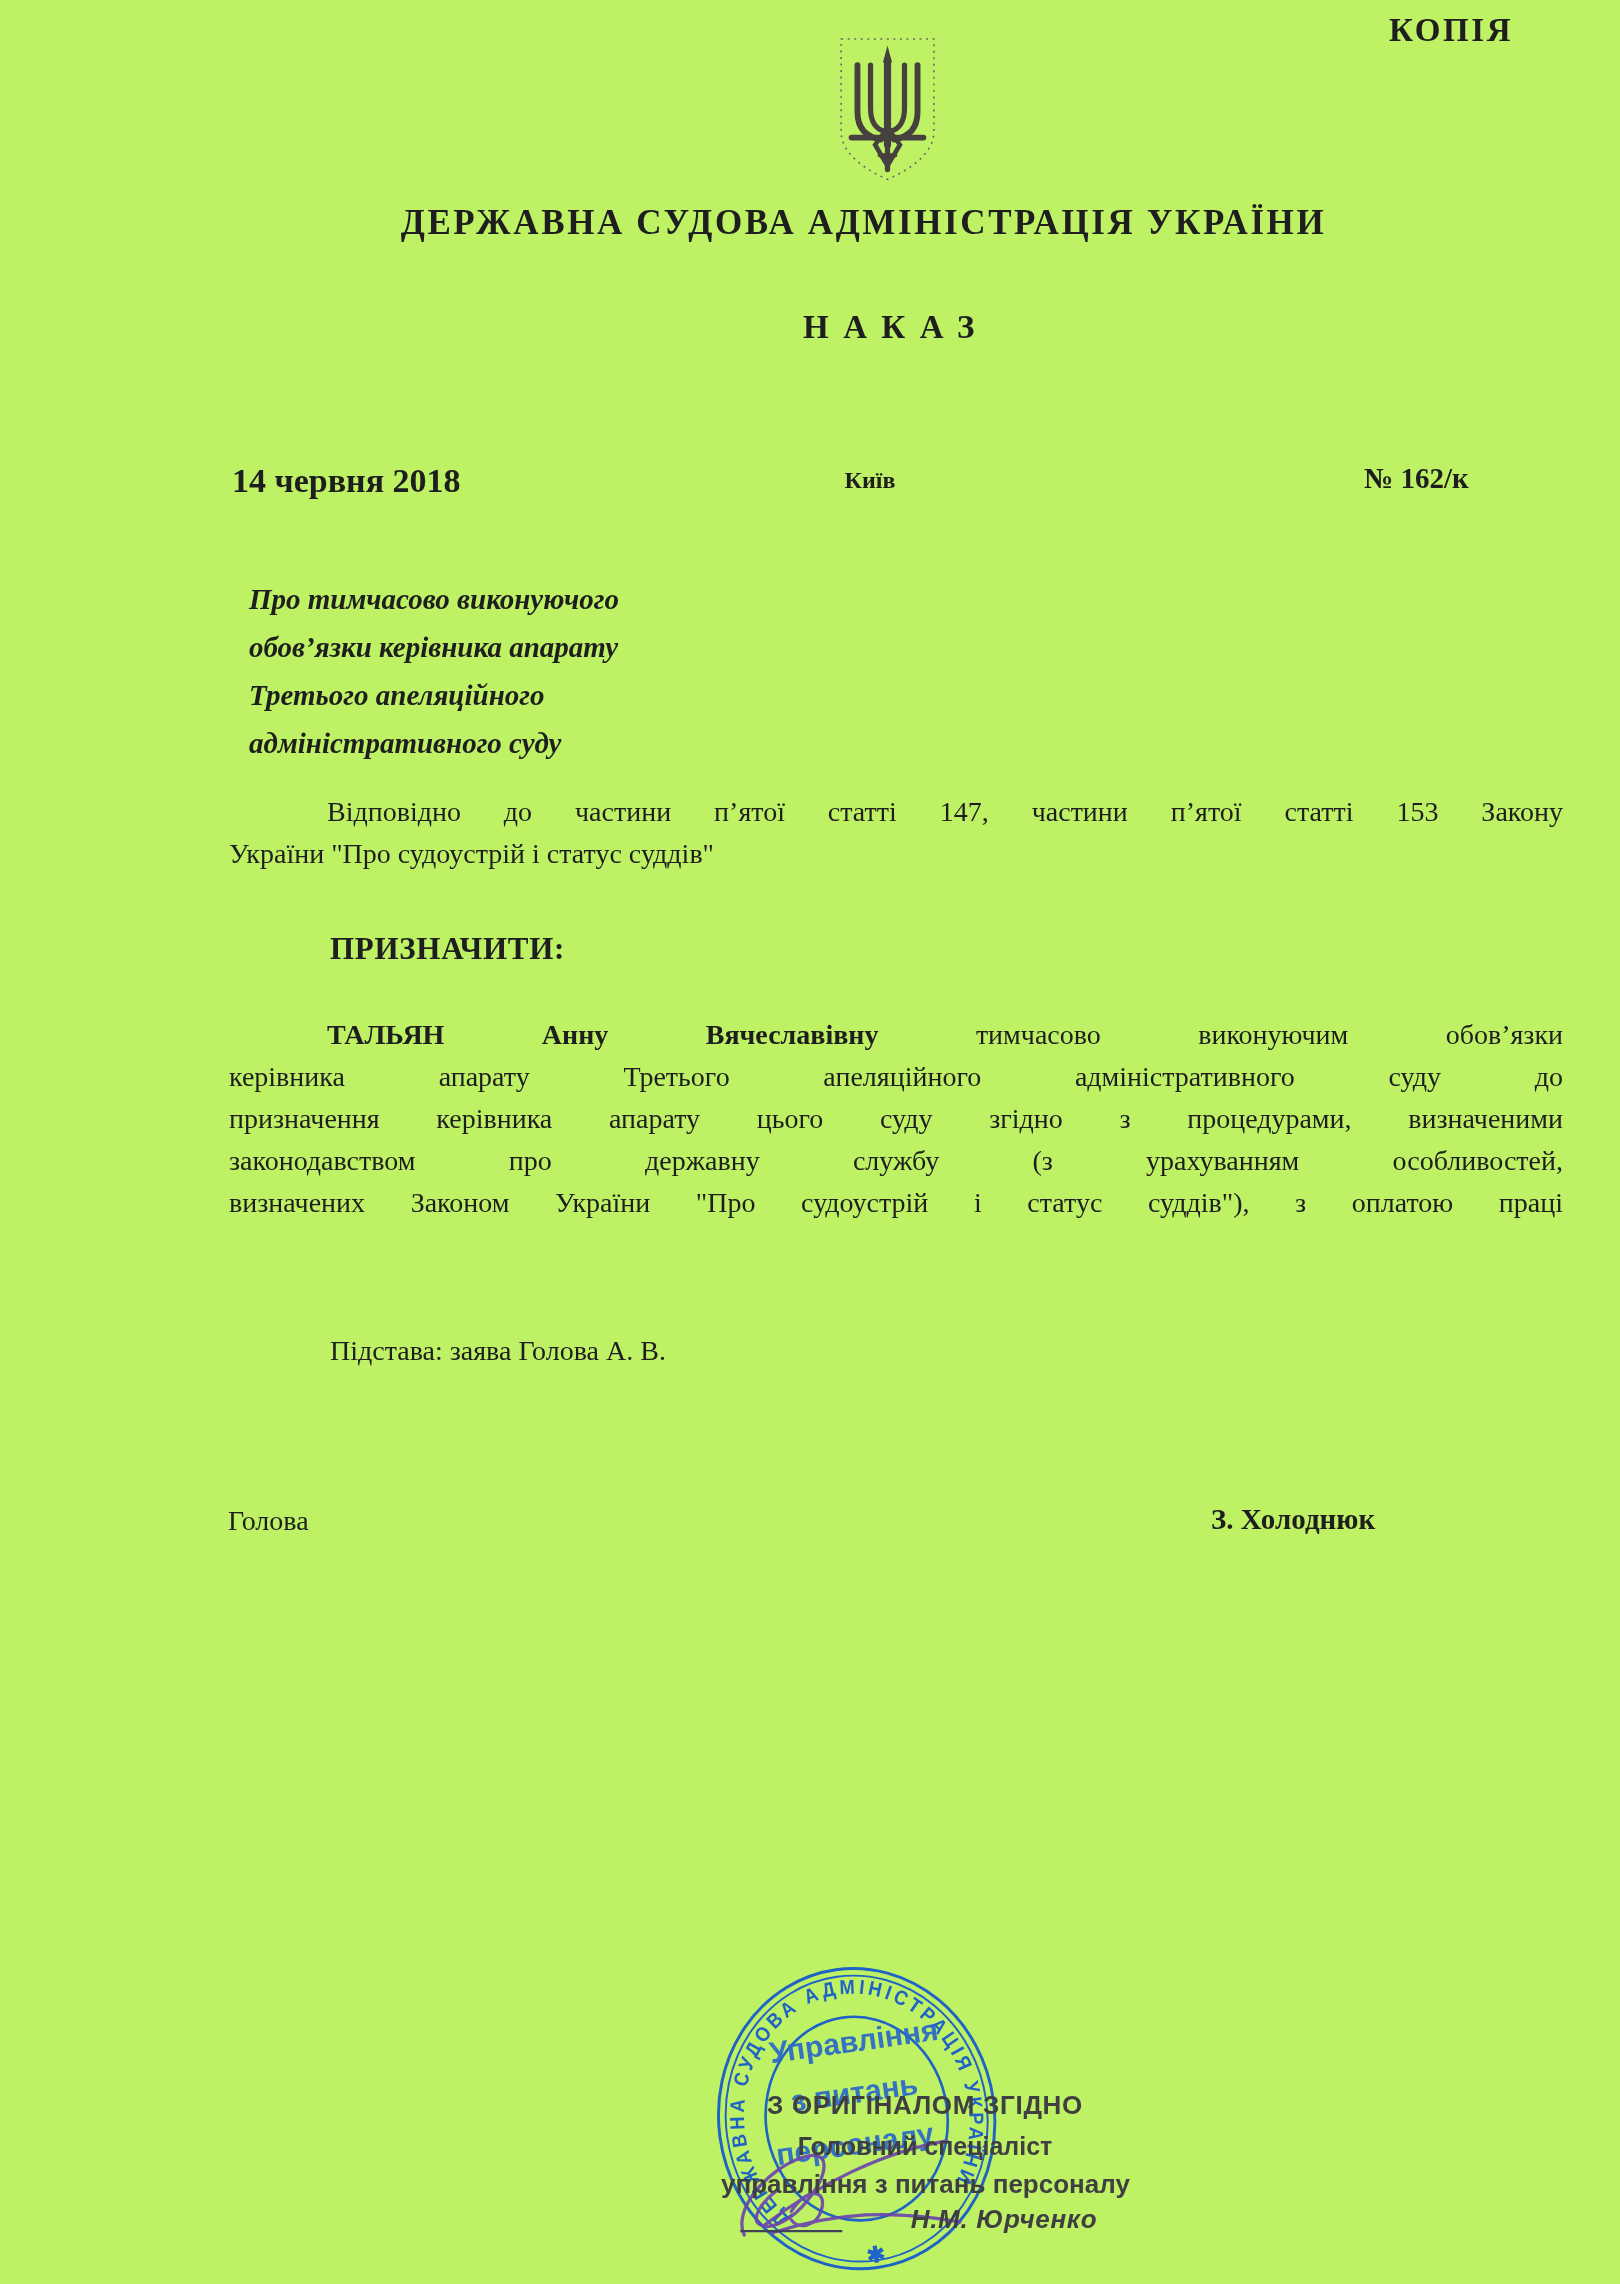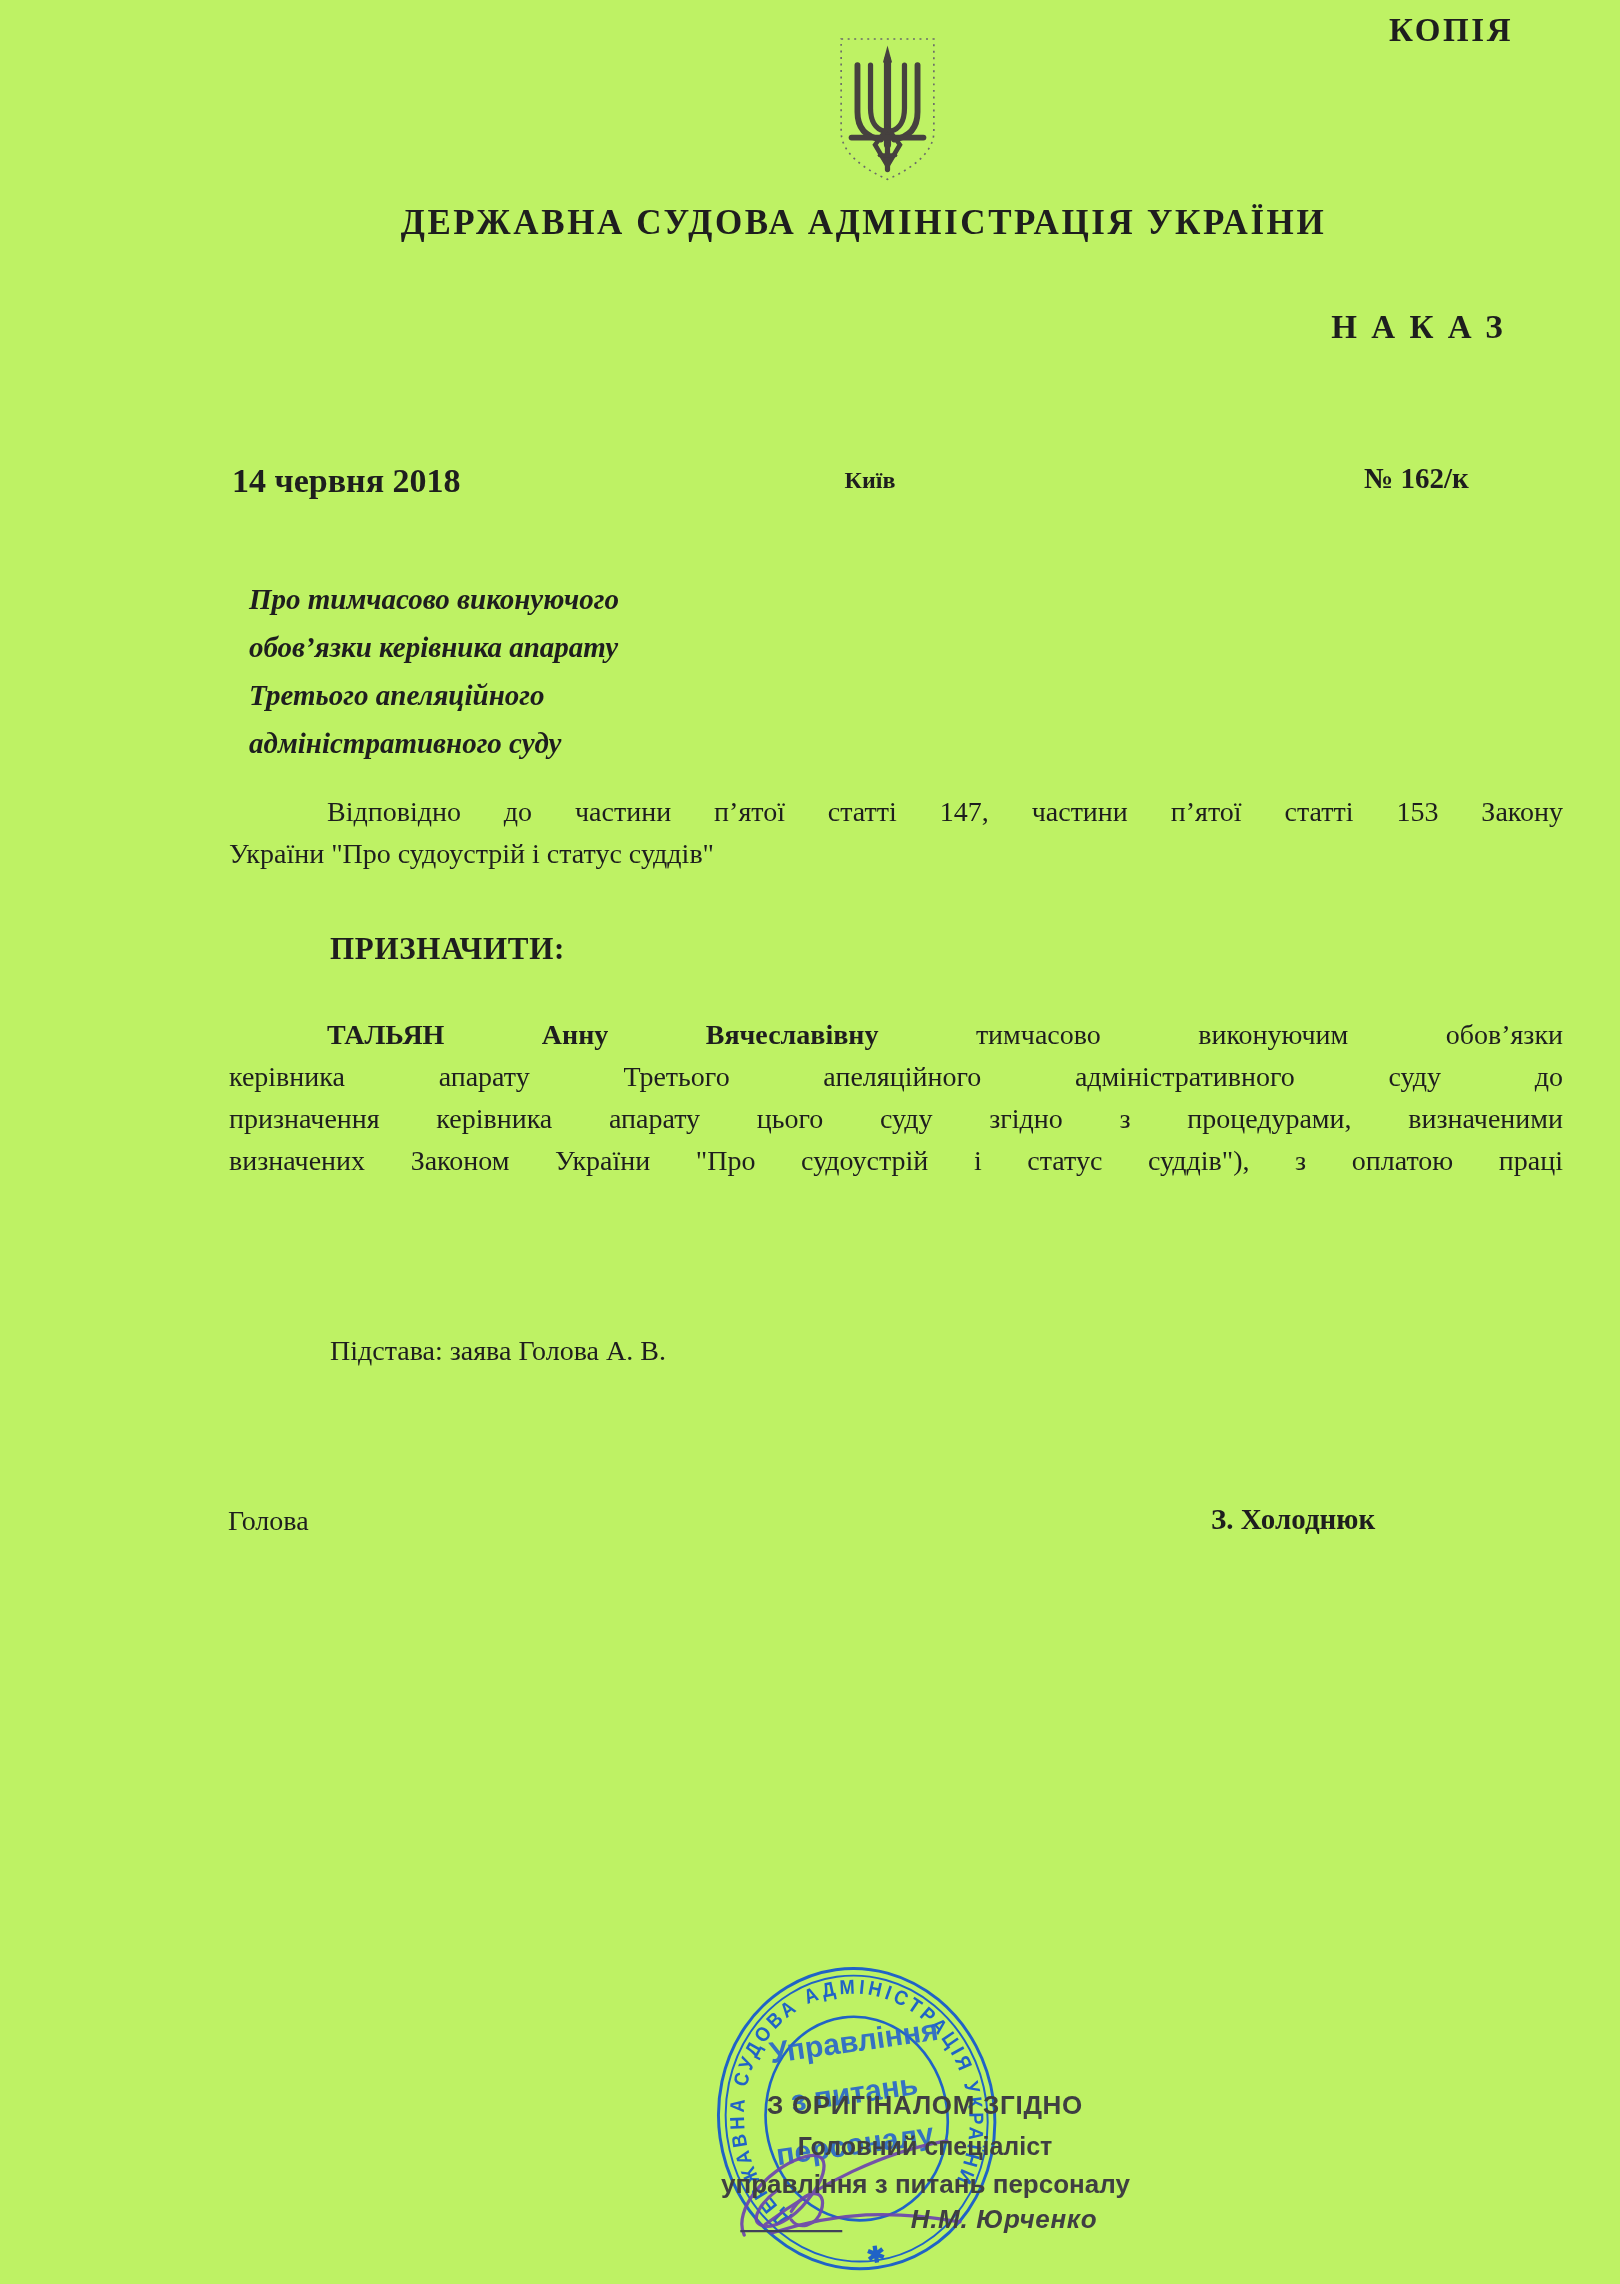--- a/index.html
+++ b/index.html
@@ -2,21 +2,21 @@
 <html style="font-size:10.5px"><head>
 <meta charset="utf-8">
 <style>
   html,body{margin:0;padding:0;background:#ffffff;}
   .page{position:relative;width:1620px;height:2284px;background:#bef264;overflow:hidden;
         font-family:"Liberation Serif",serif;color:#1e1e1e;}
   .abs{position:absolute;}
   .b{font-weight:bold;}
   .copy{left:1389px;top:11.8px;font-size:33px;font-weight:bold;letter-spacing:2.6px;}
   .title{left:275px;top:203px;width:1177px;text-align:center;font-size:35px;font-weight:bold;letter-spacing:2.6px;}
-  .nakaz{left:275px;top:309px;width:1242px;text-align:right;font-size:33px;font-weight:bold;letter-spacing:14.4px;}
+  .nakaz{left:275px;top:309px;width:1242px;text-align:center;font-size:33px;font-weight:bold;letter-spacing:14.4px;}
   .date{left:232px;top:462px;font-size:34px;font-weight:bold;}
   .city{left:811px;top:467px;width:118px;text-align:center;font-size:24px;font-weight:bold;}
   .number{left:1364px;top:462px;font-size:29px;font-weight:bold;}
   .subject{left:228px;top:575px;width:471px;font-size:29px;line-height:48px;font-weight:bold;font-style:italic;margin-left:21px;}
   .doc-text{font-size:28px;line-height:42px;}
   .para1{left:229px;top:791px;width:1334px;}
   .heading2{left:330px;top:931px;font-size:31px;font-weight:bold;letter-spacing:0.7px;}
   .para2{left:229px;top:1014px;width:1334px;}
   .jline{text-align:justify;text-align-last:justify;}
   .ind{text-indent:98px;}
@@ -76,20 +76,21 @@
     <div class="jline ind">Відповідно до частини п’ятої статті 147, частини п’ятої статті 153 Закону</div>
     <div>України "Про судоустрій і статус суддів"</div>
   </div>
 
   <div class="abs heading2">ПРИЗНАЧИТИ:</div>
 
   <div class="abs para2 doc-text">
     <div class="jline ind"><span class="b">ТАЛЬЯН Анну Вячеславівну</span><span> тимчасово виконуючим обов’язки</span></div>
     <div class="jline">керівника апарату Третього апеляційного адміністративного суду до</div>
     <div class="jline">призначення керівника апарату цього суду згідно з процедурами, визначеними</div>
+    <div class="jline">законодавством про державну службу (з урахуванням особливостей,</div>
     <div class="jline">визначених Законом України "Про судоустрій і статус суддів"), з оплатою праці</div>
   </div>
 
   <div class="abs basis doc-text">Підстава: заява Голова А. В.</div>
 
   <div class="abs golova">Голова</div>
   <div class="abs signer">З. Холоднюк</div>
 
   <svg class="abs stampsvg" width="497" height="355" viewBox="0 0 760 543">
     <g transform="rotate(-8 290 290)">

